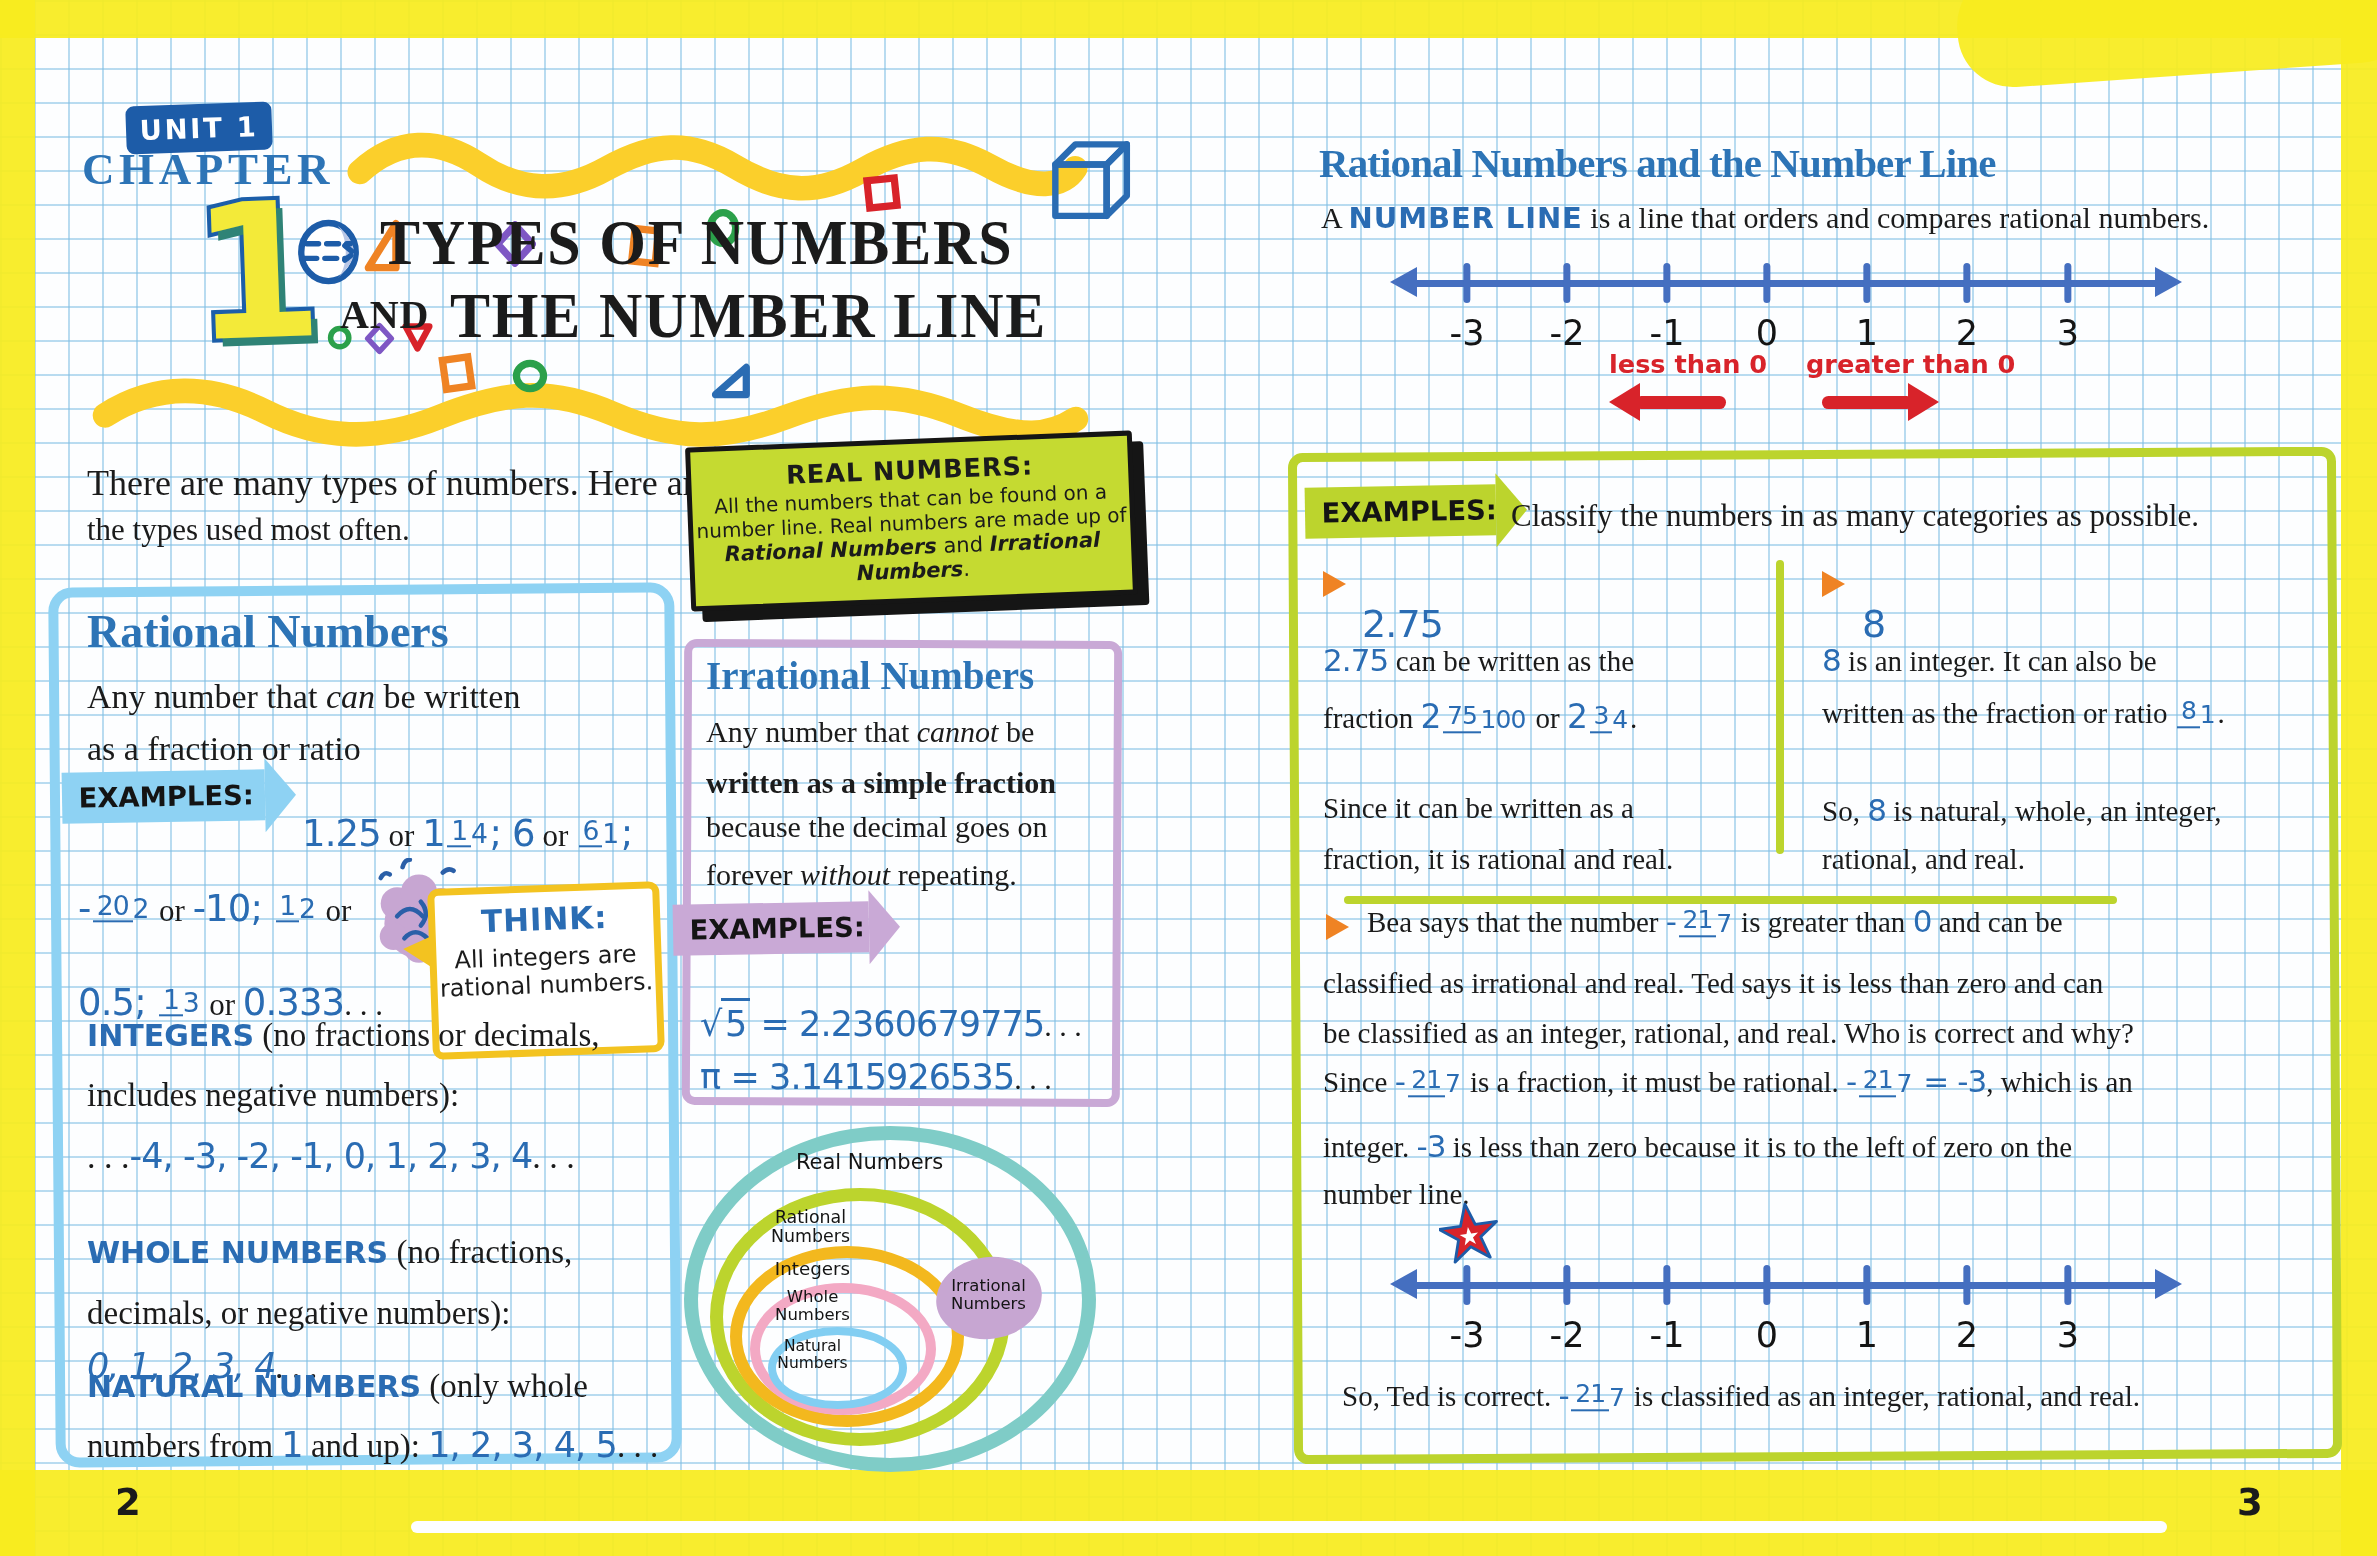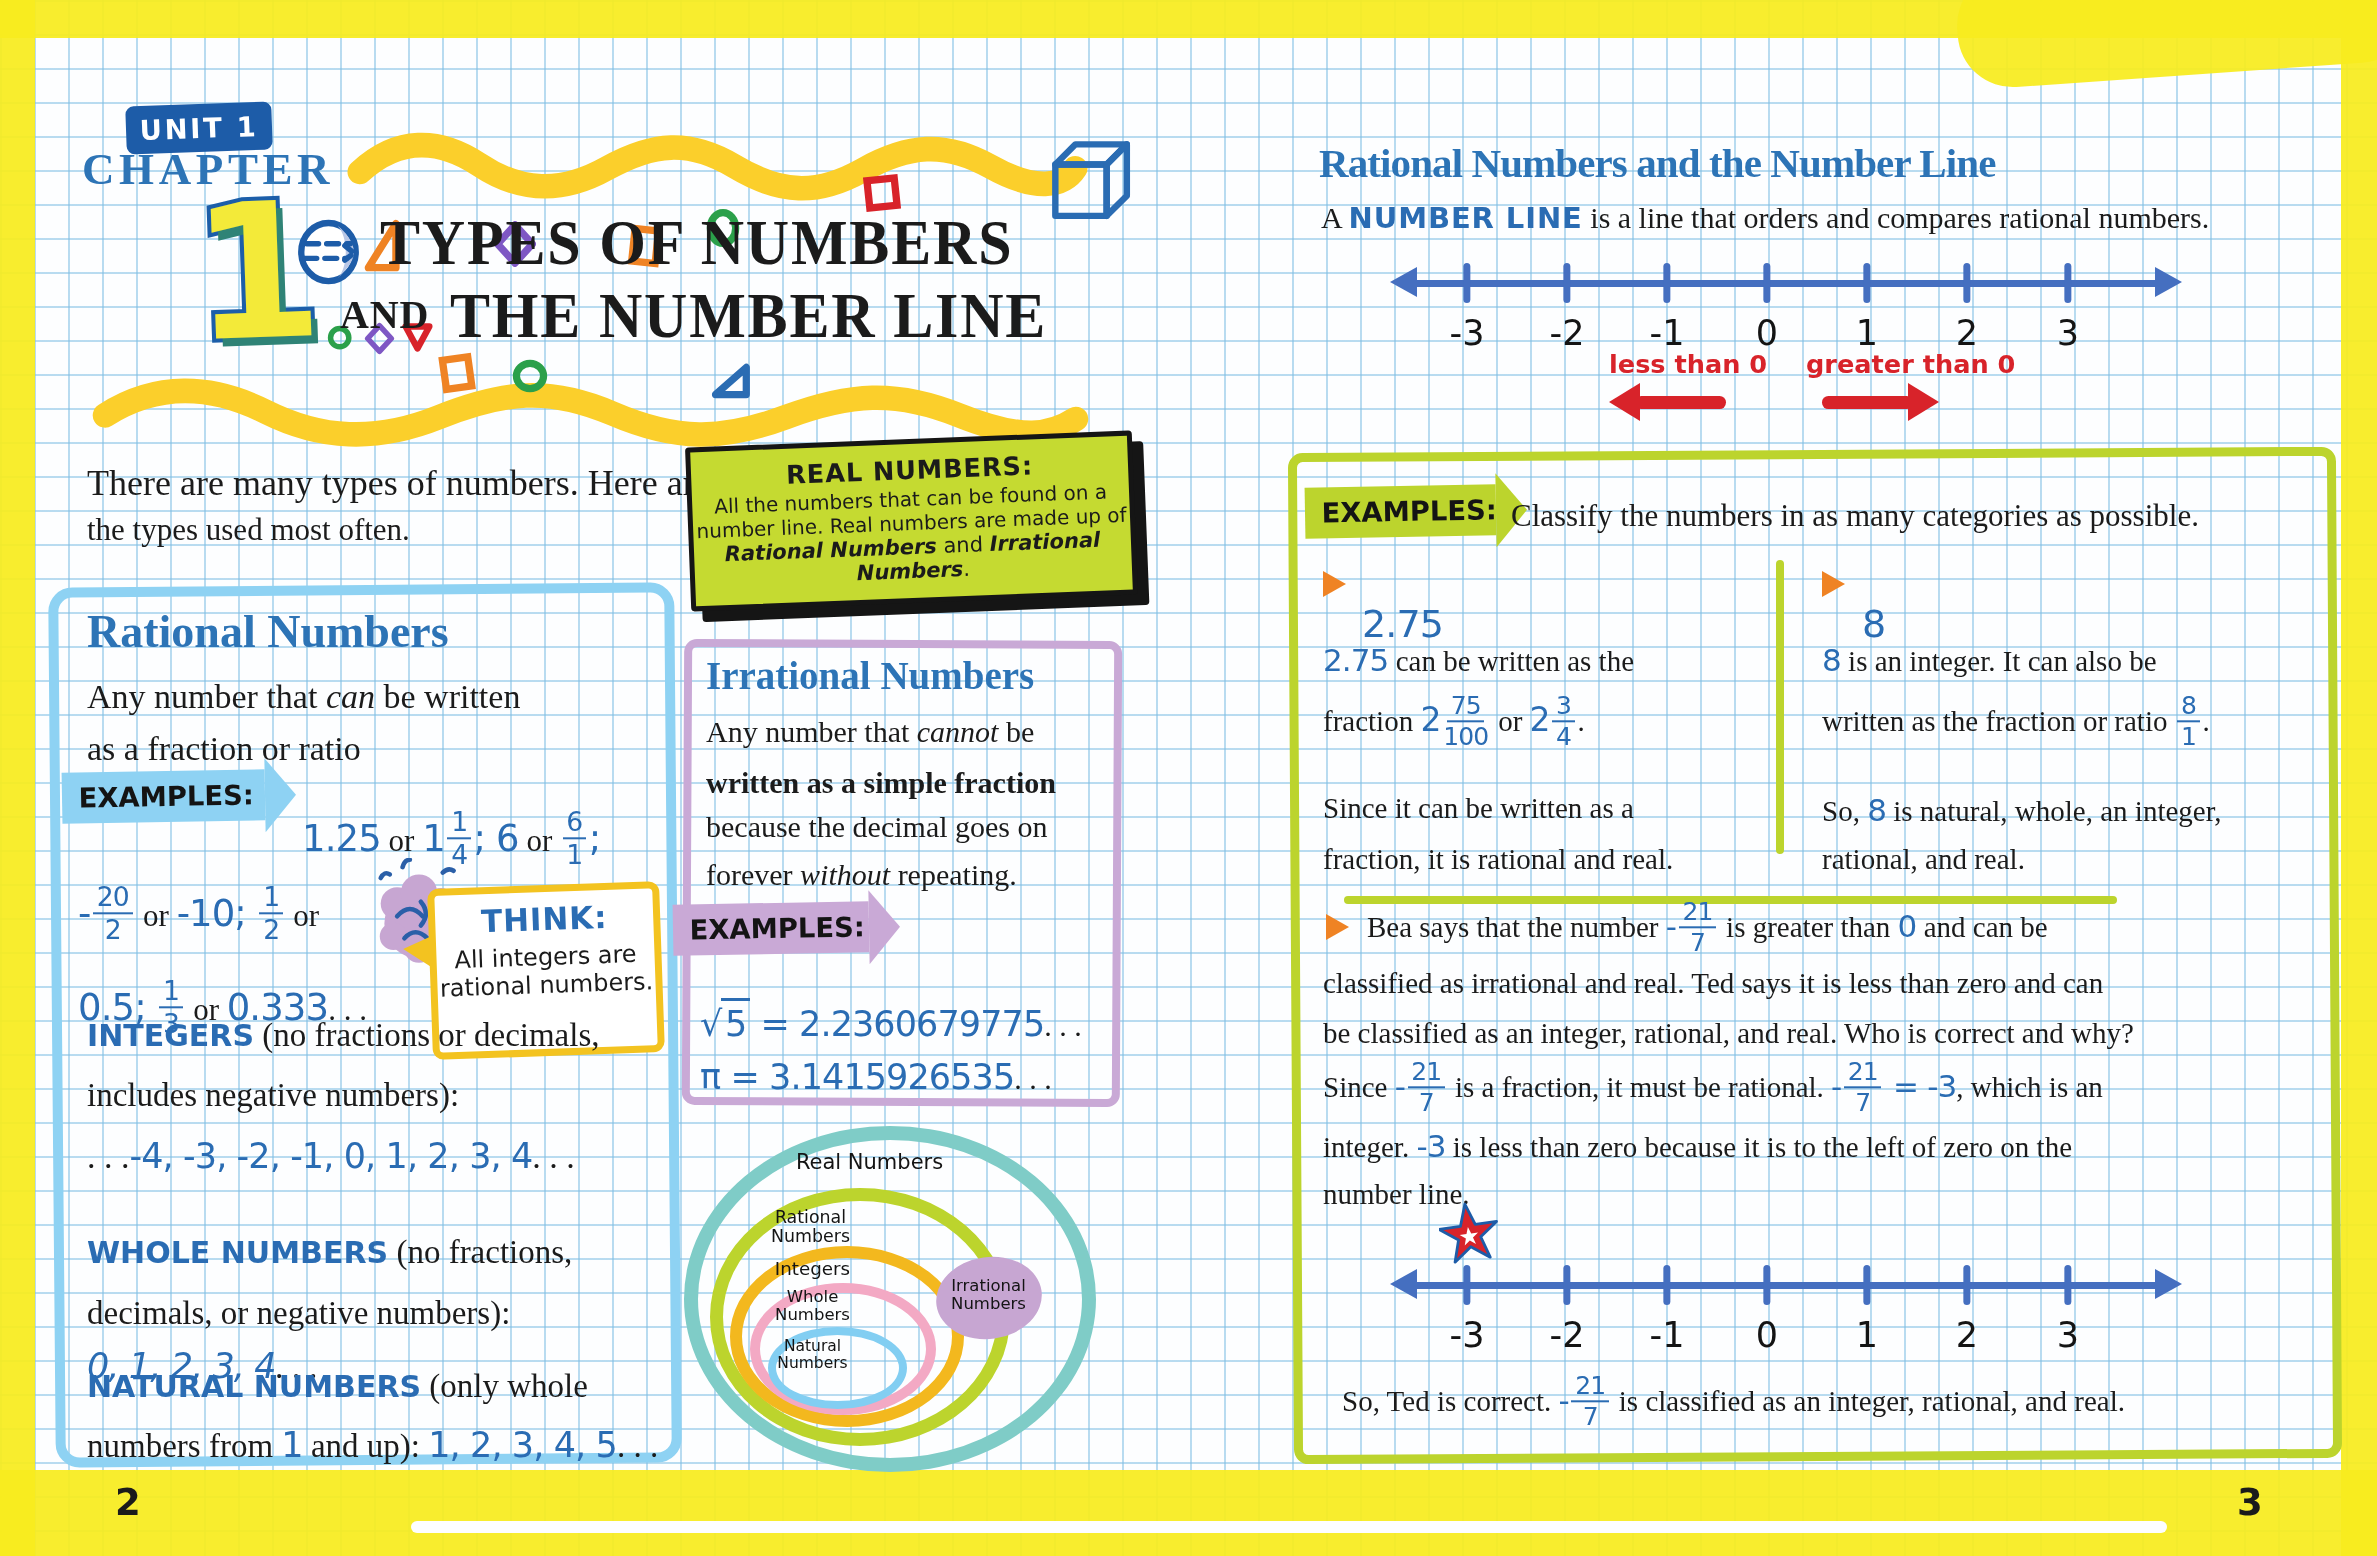--- a/index.html
+++ b/index.html
@@ -14,21 +14,21 @@
   .abs{position:absolute;}
   .t{position:absolute;white-space:nowrap;}
   .num{font-family:"DejaVu Sans",sans-serif;color:#2a6cb3;letter-spacing:-0.9px;margin-top:37px;}
   .sr{font-family:"Liberation Serif",serif;color:#1b1b1b;letter-spacing:0;}
   .hand{font-family:"DejaVu Sans",sans-serif;}
   .capslabel{font-family:"DejaVu Sans",sans-serif;font-weight:bold;color:#2a6cb3;letter-spacing:0px;}
   .heading{font-family:"Liberation Serif",serif;font-weight:bold;color:#2d74b6;}
   
   .yf{position:absolute;background:rgba(247,236,30,.93);}
   
-  .fr{display:inline-flex;flex-direction:column;align-items:center;line-height:.95;
+  .fr{display:inline-flex;align-items:center;line-height:.95;
       font-size:.72em;vertical-align:middle;margin:0 2.7px;transform:translateY(-2.7px);}
   .fr .n{border-bottom:2.7px solid currentColor;padding:0 3.7px 2.7px;}
   .fr .d{padding-top:2.7px;}
   .radn{border-top:3.7px solid currentColor;padding:2.7px 3.7px 0;}
   
   .exarrow{position:absolute;display:flex;align-items:center;height:51px;padding:0 5.5px 0 16.5px;
     font-family:"DejaVu Sans",sans-serif;font-weight:bold;font-size:27.4px;color:#141414;}
   .exarrow::after{content:"";position:absolute;left:100%;top:50%;transform:translateY(-50%);
     border-top:37px solid transparent;border-bottom:37px solid transparent;}
   .ab{background:#8ed2f3;} .ab::after{border-left:31px solid #8ed2f3;}

